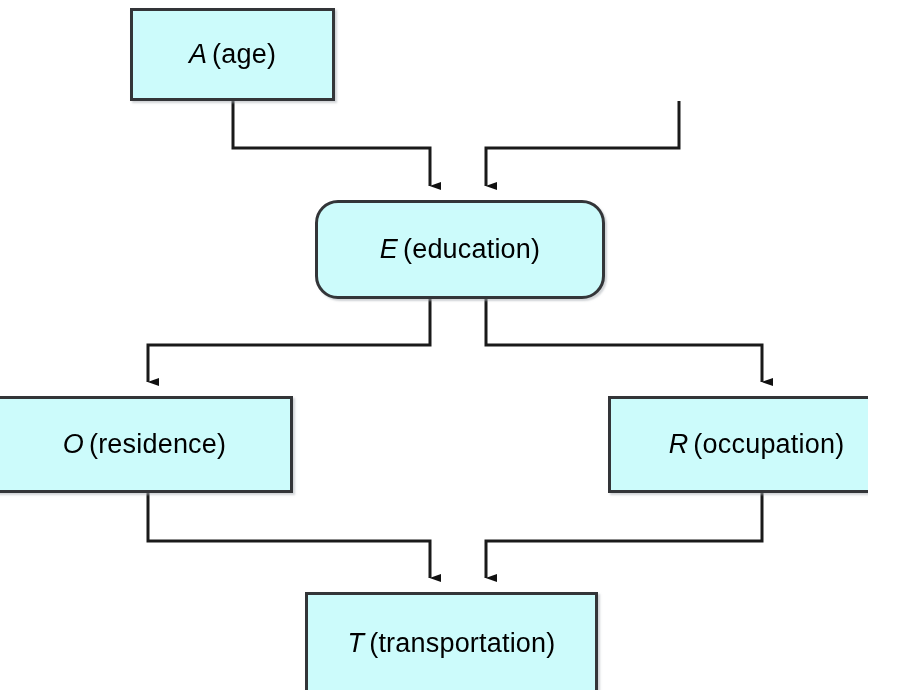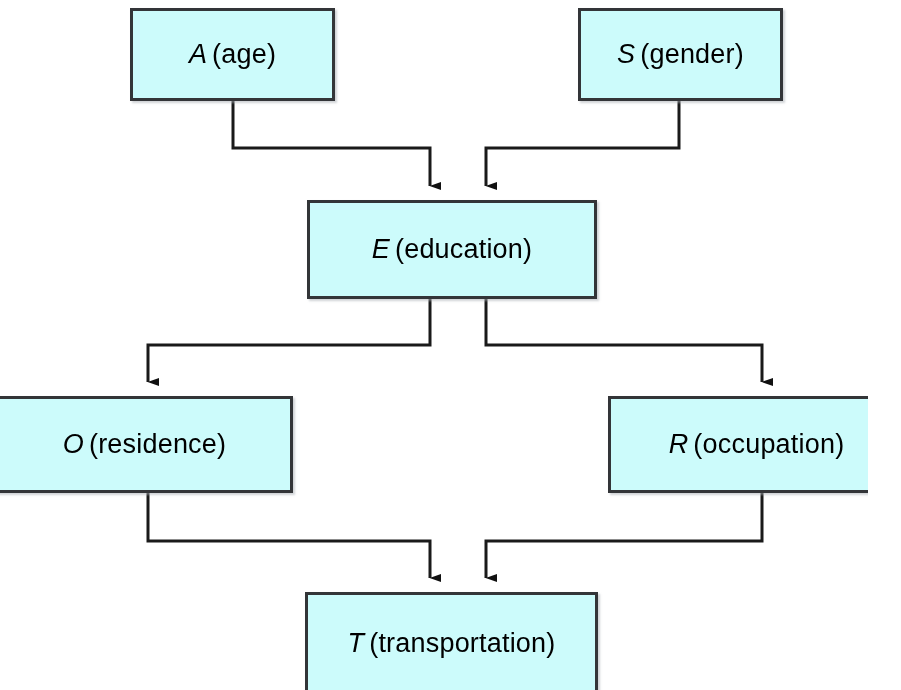--- a/index.html
+++ b/index.html
@@ -40,21 +40,21 @@
     white-space: nowrap;
     letter-spacing: 0.2px;
   }
   .node-label .sym {
     font-style: italic;
     padding-right: 5px;
   }
   
   #node-a { left: 130px; top: 8px;   width: 205px; height: 93px; }
   #node-s { left: 578px; top: 8px;   width: 205px; height: 93px; }
-  #node-e { left: 307px; top: 200px; width: 290px; height: 99px; }
+  #node-e { left: 315px; top: 200px; width: 290px; height: 99px; border-radius: 23px; }
   #node-o { left: -4px;  top: 396px; width: 297px; height: 97px; }
   #node-r { left: 608px; top: 396px; width: 297px; height: 97px; }
   #node-t { left: 305px; top: 592px; width: 293px; height: 102px; }
 </style>
 </head>
 <body>
 
 <div id="diagram-canvas">
 
   <svg id="edge-layer" viewBox="0 0 901 690" width="901" height="690" aria-hidden="true">
@@ -71,23 +71,20 @@
       <path d="M 486,299 L 486,345 L 762,345 L 762,382" marker-end="url(#arrow)"></path>
       <path d="M 148,493 L 148,541 L 430,541 L 430,578" marker-end="url(#arrow)"></path>
       <path d="M 762,493 L 762,541 L 486,541 L 486,578" marker-end="url(#arrow)"></path>
     </g>
   </svg>
 
   <div class="node" id="node-a">
     <span class="node-label"><span class="sym">A</span><span>(age)</span></span>
   </div>
 
-  <div class="node" id="node-s">
-    <span class="node-label"><span class="sym">S</span><span>(gender)</span></span>
-  </div>
 
   <div class="node" id="node-e">
     <span class="node-label"><span class="sym">E</span><span>(education)</span></span>
   </div>
 
   <div class="node" id="node-o">
     <span class="node-label"><span class="sym">O</span><span>(residence)</span></span>
   </div>
 
   <div class="node" id="node-r">

